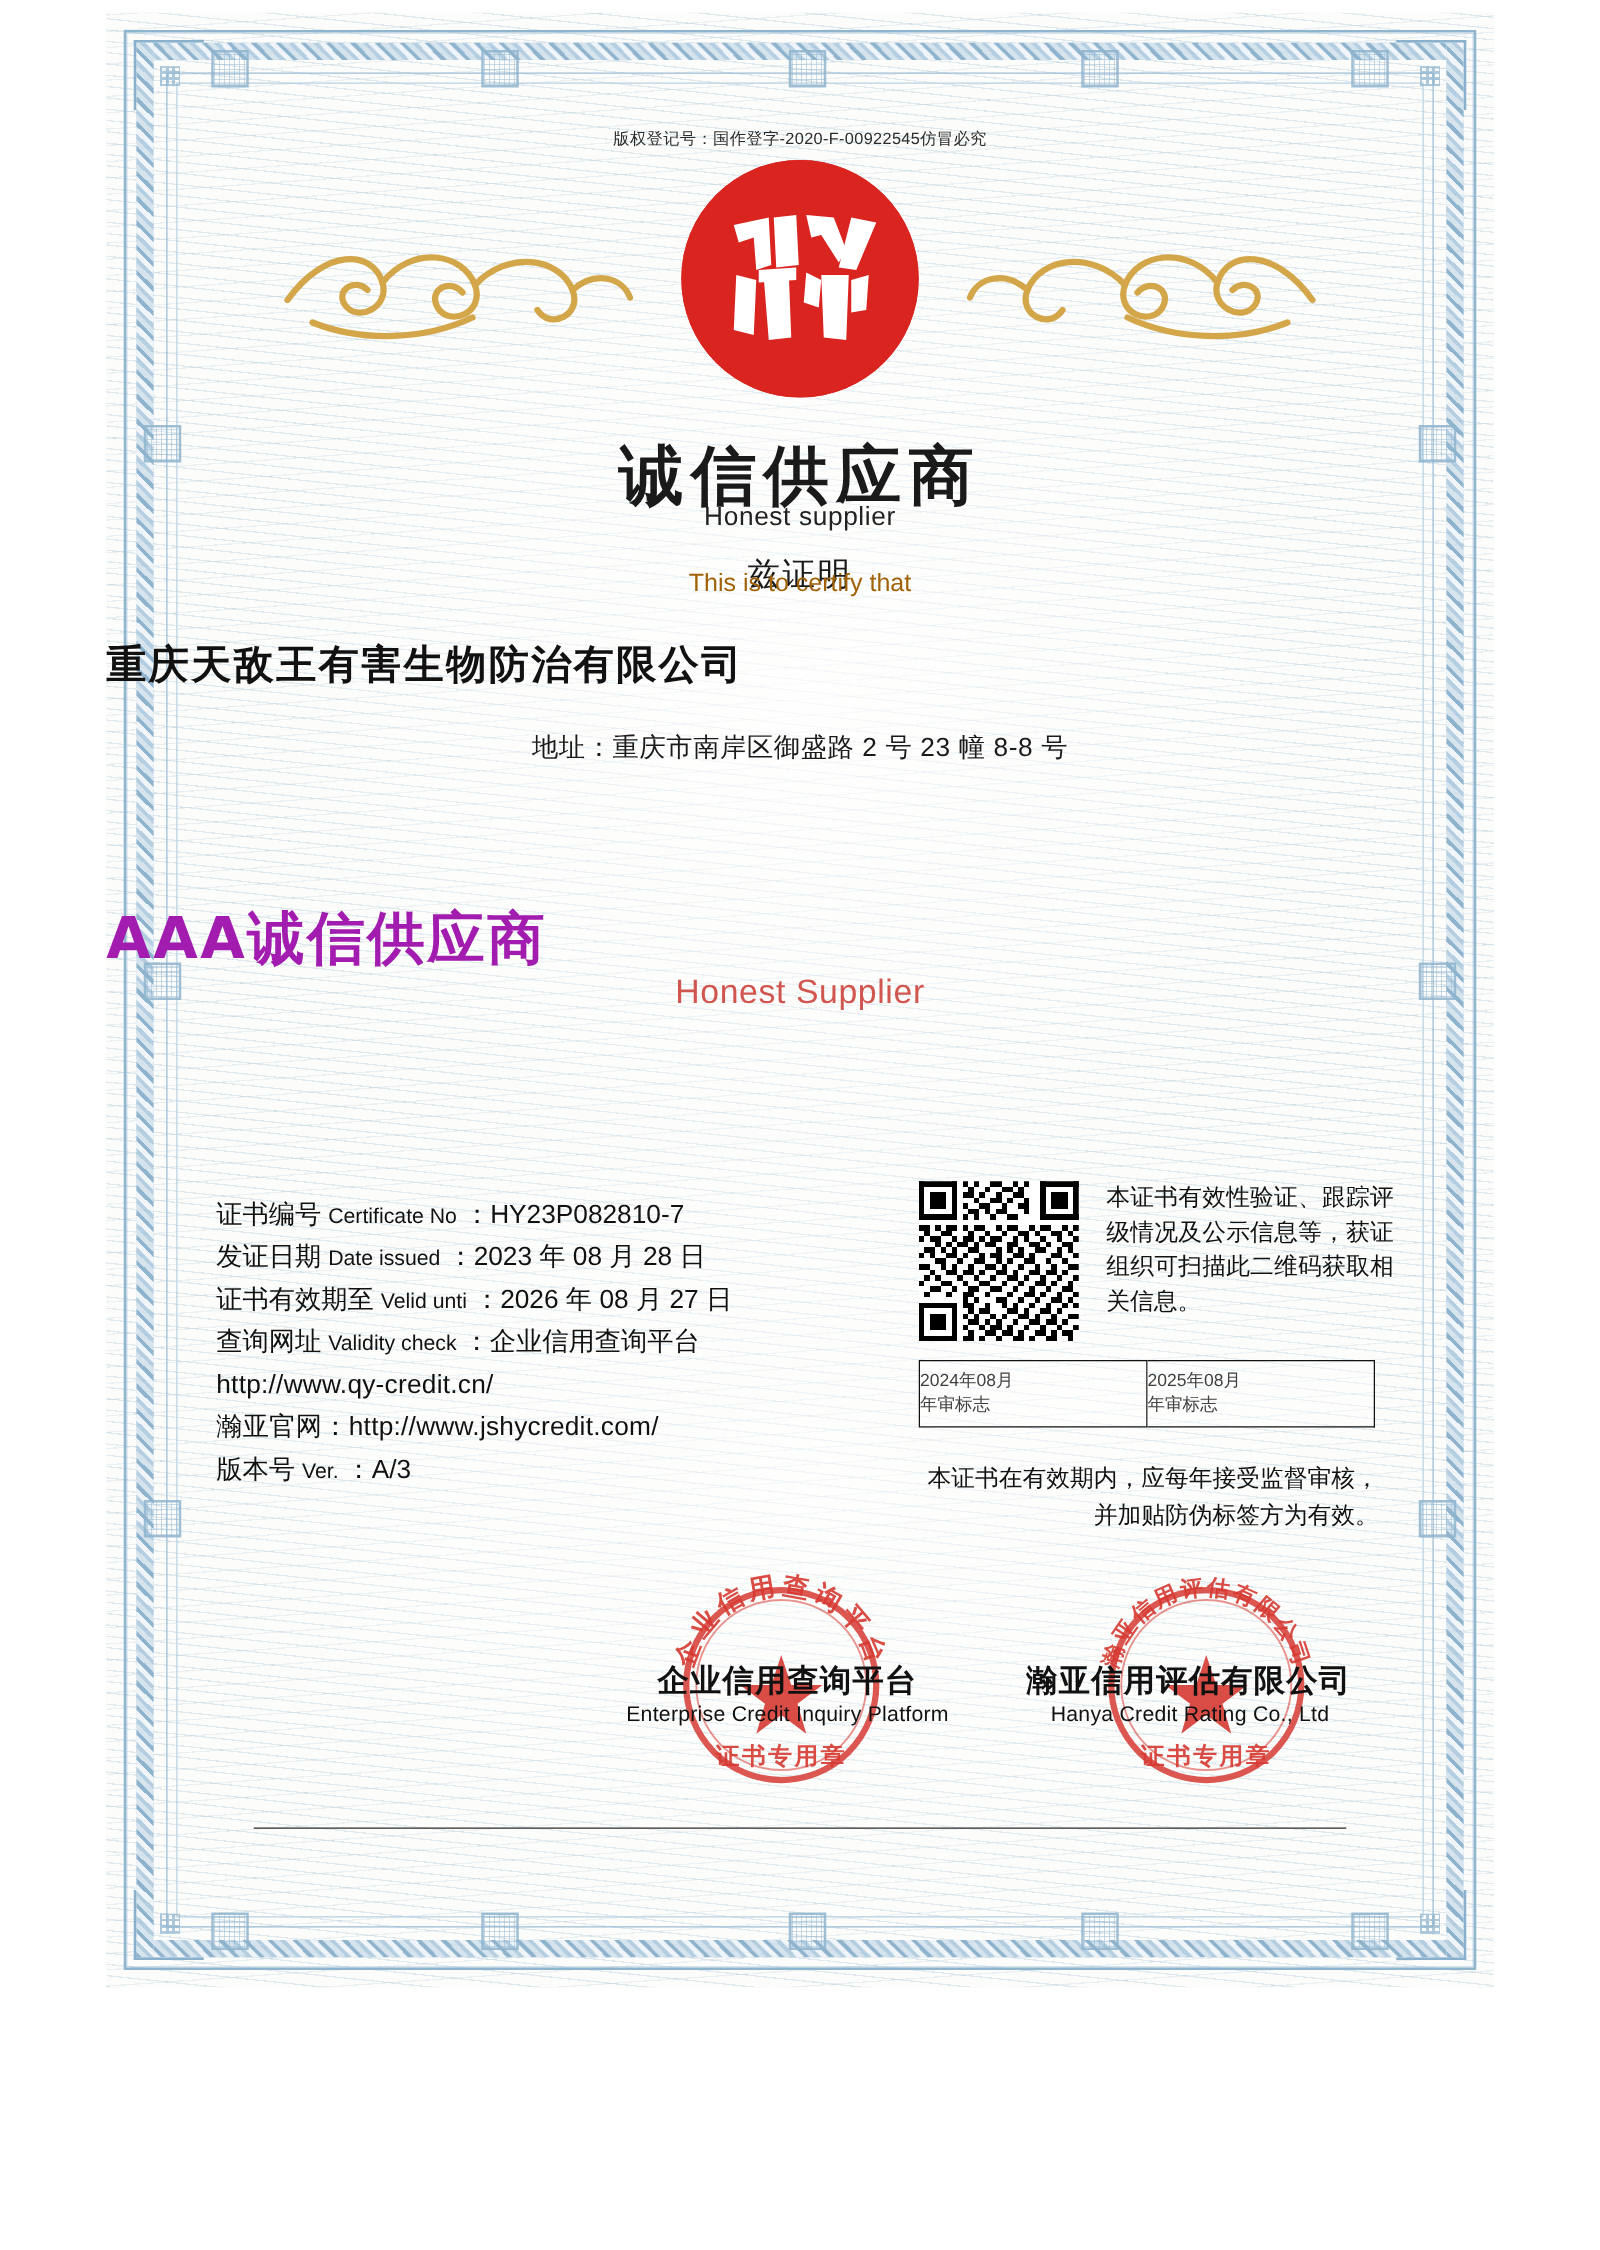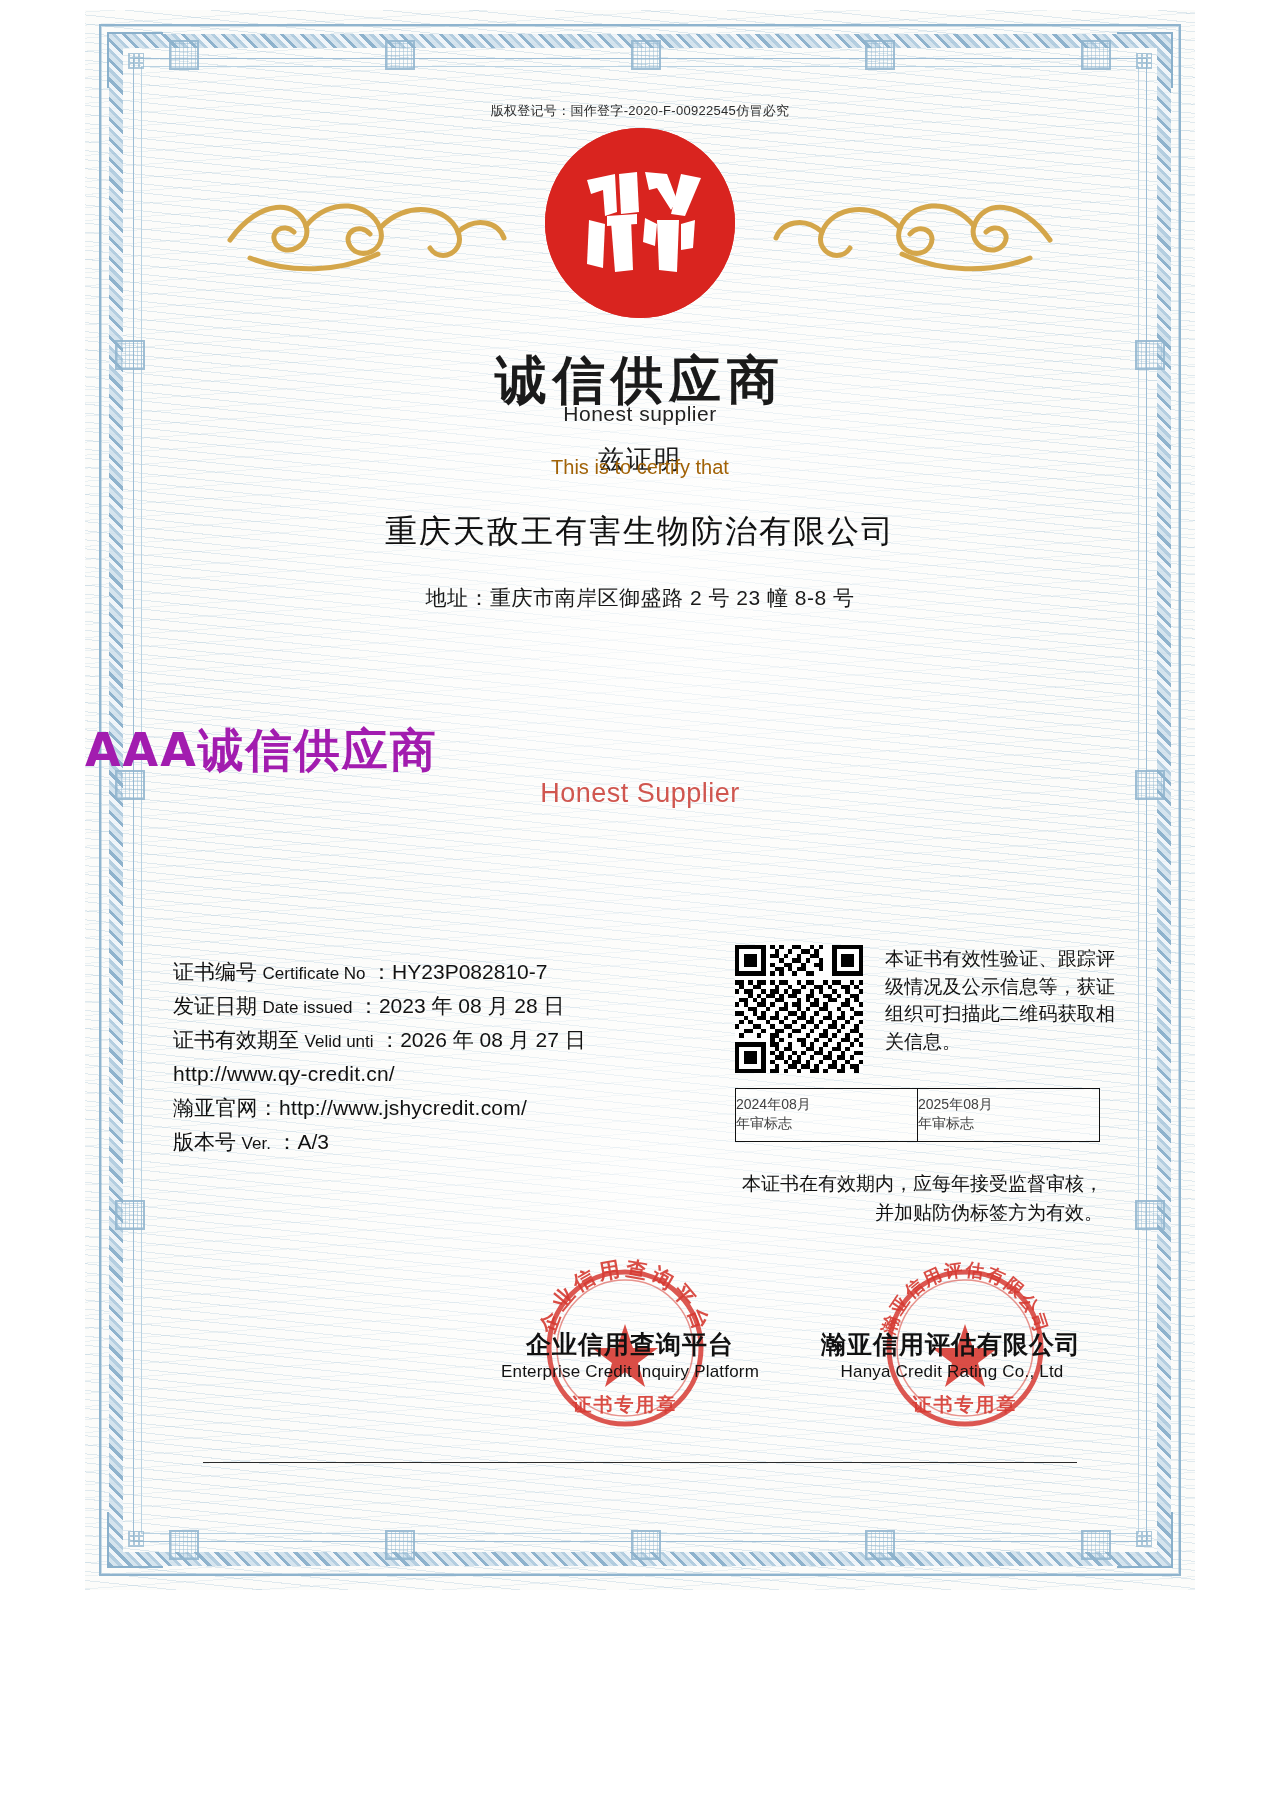--- a/index.html
+++ b/index.html
@@ -186,23 +186,23 @@
   .certify-en {
     position: absolute;
     top: 446px; left: 0; right: 0;
     text-align: center;
     font-size: 20px;
     color: #a16207;
   }
   .company {
     position: absolute;
     top: 500px; left: 0; right: 0;
-    text-align: center;
+    text-align: left;
     font-size: 32px;
-    font-weight: 400;
+    font-weight: 700;
     letter-spacing: 2px;
     color: #111;
     font-family: "DejaVu Sans", "Liberation Sans", sans-serif;
   }
   .credit-code {
     position: absolute;
     top: 546px; left: 0; right: 0;
     text-align: center;
     font-size: 21px;
     color: #1a1a1a;
@@ -443,20 +443,25 @@
     </div>
     <div class="row">
       <span class="lbl-cn">发证日期</span>
       <span class="lbl-en">Date issued</span>
       <span class="val">：2023 年 08 月 28 日</span>
     </div>
     <div class="row">
       <span class="lbl-cn">证书有效期至</span>
       <span class="lbl-en">Velid unti</span>
       <span class="val">：2026 年 08 月 27 日</span>
+    </div>
+    <div class="row">
+      <span class="lbl-cn">查询网址</span>
+      <span class="lbl-en">Validity check</span>
+      <span class="val">：企业信用查询平台</span>
     </div>
     <div class="row url">http://www.qy-credit.cn/</div>
     <div class="row url">瀚亚官网：http://www.jshycredit.com/</div>
     <div class="row">
       <span class="lbl-cn">版本号</span>
       <span class="lbl-en">Ver.</span>
       <span class="val">：A/3</span>
     </div>
   </div>
 

